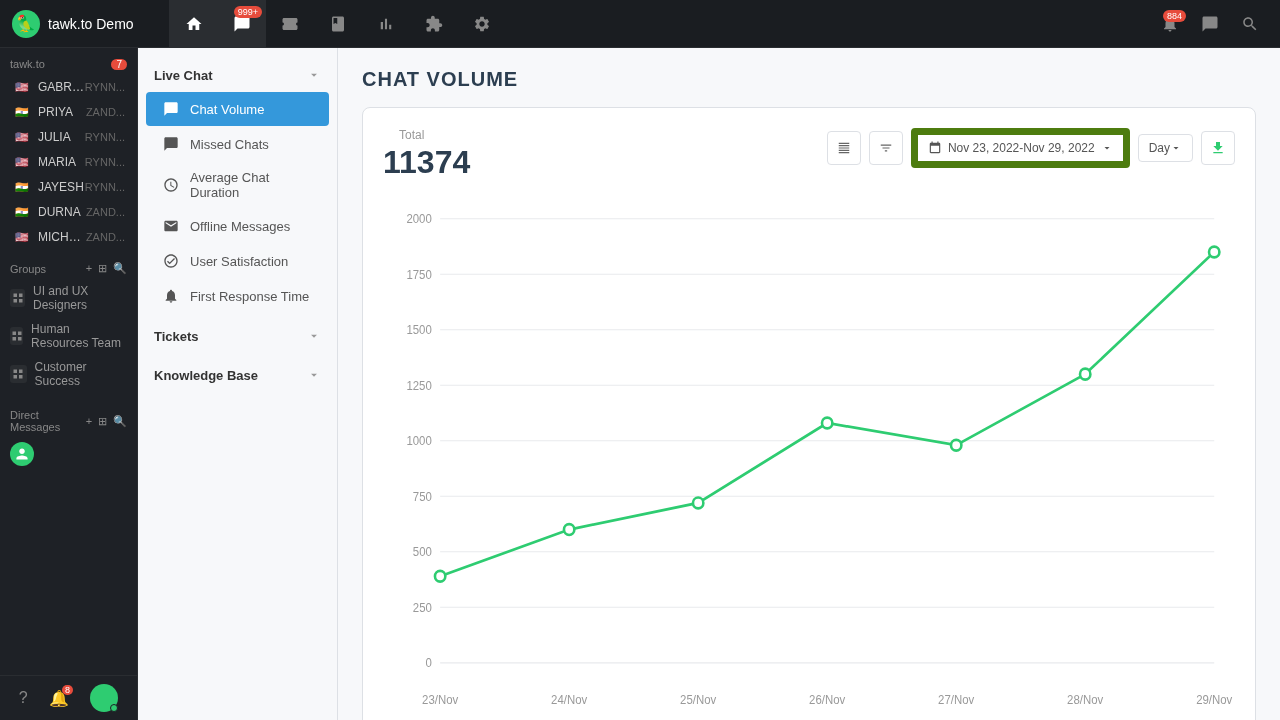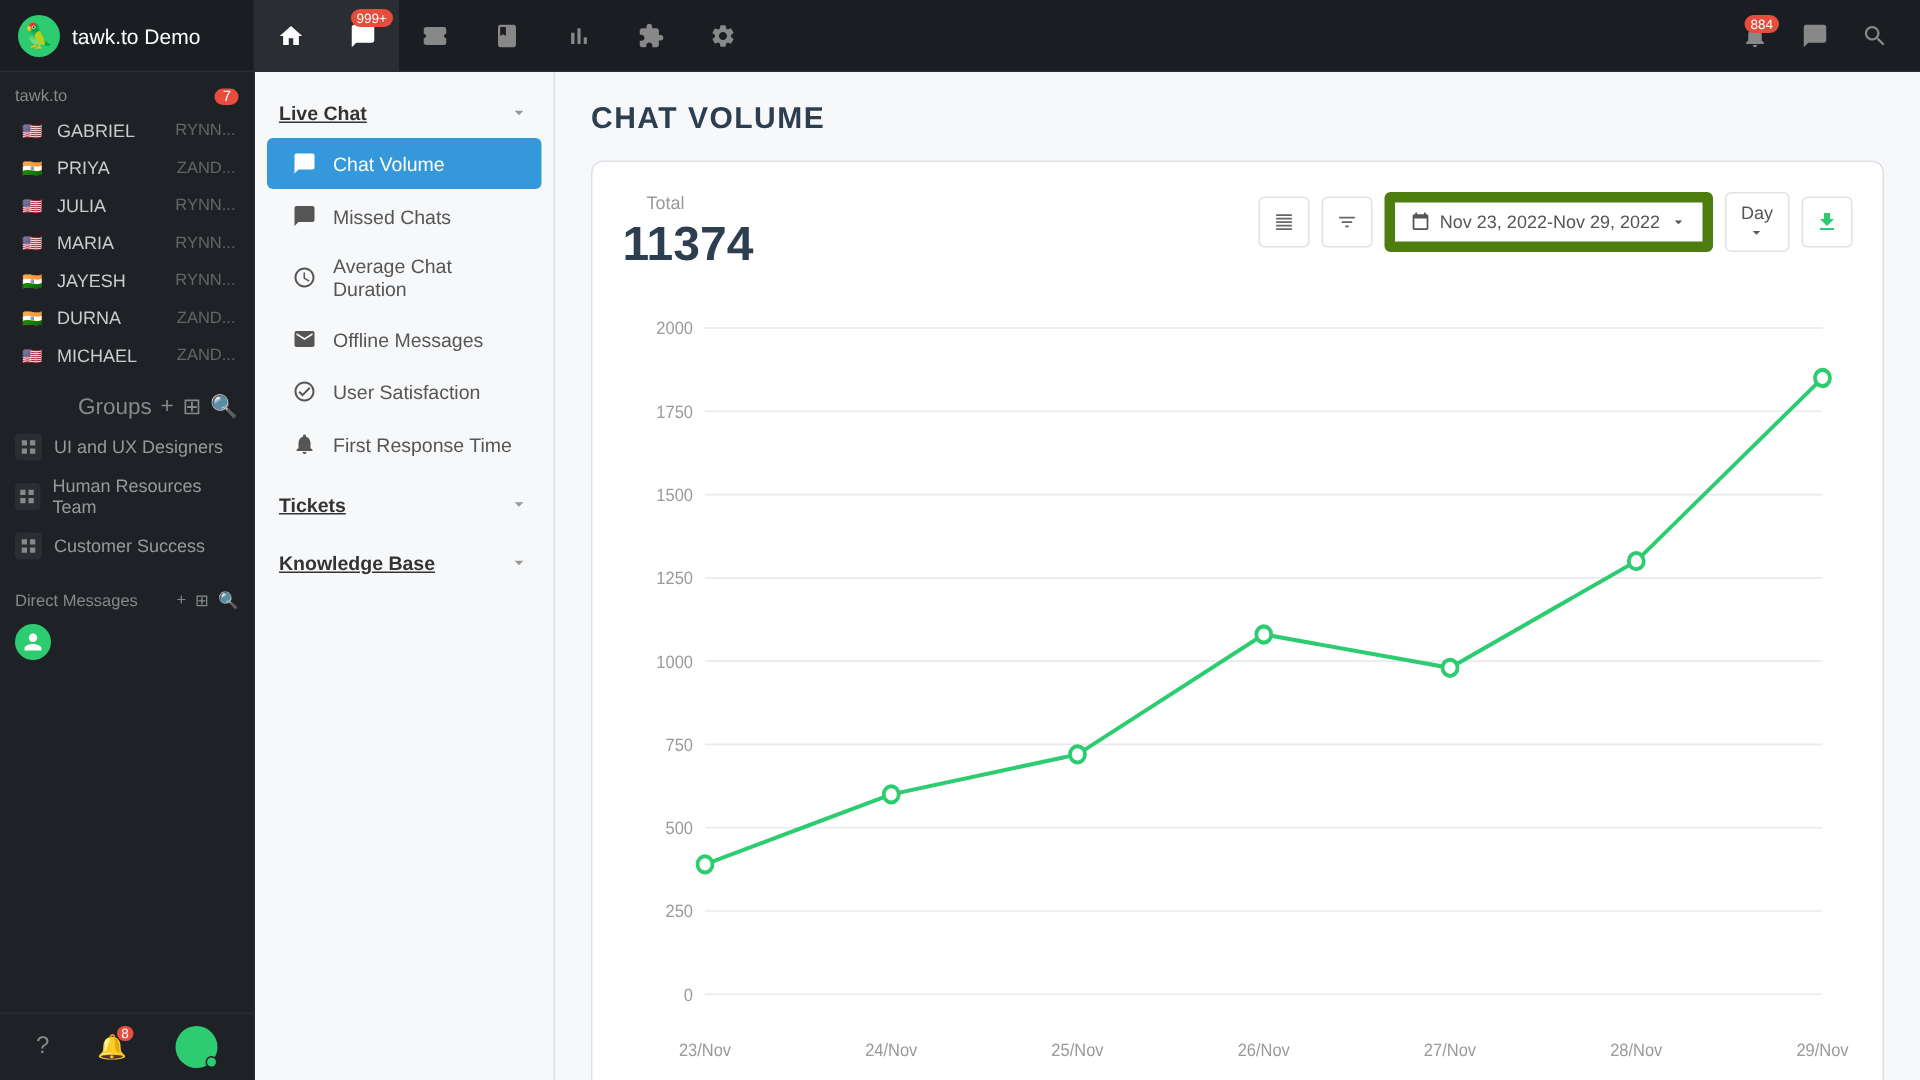--- a/index.html
+++ b/index.html
@@ -14,61 +14,61 @@
     .topbar-nav-item { width: 48px; height: 48px; display: flex; align-items: center; justify-content: center; color: #888; cursor: pointer; position: relative; font-size: 18px; }
     .topbar-nav-item.active { background: #2a2d31; color: #fff; }
     .topbar-nav-item .badge { position: absolute; top: 6px; right: 4px; background: #e74c3c; color: #fff; font-size: 9px; border-radius: 8px; padding: 1px 4px; min-width: 16px; text-align: center; }
     .topbar-right { display: flex; align-items: center; gap: 4px; padding-right: 12px; }
     .topbar-right-item { width: 36px; height: 36px; display: flex; align-items: center; justify-content: center; color: #888; cursor: pointer; font-size: 18px; border-radius: 4px; }
 
     
     .main-wrapper { display: flex; margin-top: 48px; height: calc(720px - 48px); width: 100%; }
 
     
-    .sidebar { width: 170px; background: #1e2126; border-right: 1px solid #2a2d31; display: flex; flex-direction: column; overflow-y: auto; flex-shrink: 0; }
+    .sidebar { width: 138px; background: #1e2126; border-right: 1px solid #2a2d31; display: flex; flex-direction: column; overflow-y: auto; flex-shrink: 0; }
     .sidebar-section-header { display: flex; align-items: center; justify-content: space-between; padding: 10px 10px 4px; color: #888; font-size: 11px; }
     .sidebar-section-header .count { background: #e74c3c; color: #fff; font-size: 10px; border-radius: 8px; padding: 0 5px; }
     .sidebar-user { display: flex; align-items: center; padding: 5px 8px; cursor: pointer; border-radius: 4px; margin: 1px 4px; }
     .sidebar-user-flag { width: 20px; height: 14px; border-radius: 2px; margin-right: 6px; display: flex; align-items: center; justify-content: center; font-size: 11px; }
     .sidebar-user-name { color: #ccc; font-size: 12px; flex: 1; white-space: nowrap; overflow: hidden; text-overflow: ellipsis; }
     .sidebar-user-agent { color: #666; font-size: 11px; white-space: nowrap; overflow: hidden; text-overflow: ellipsis; max-width: 45px; }
     .sidebar-groups { padding: 4px 0; }
-    .sidebar-groups-header { display: flex; align-items: flex-end; justify-content: space-between; padding: 8px 10px 4px; color: #888; font-size: 15px; margin-left: 42px; }
+    .sidebar-groups-header { display: flex; align-items: flex-end; justify-content: space-between; padding: 8px 10px 4px; color: #888; font-size: 11px; }
     .sidebar-groups-actions { display: flex; gap: 6px; }
     .sidebar-group-item { display: flex; align-items: center; padding: 5px 10px; cursor: pointer; color: #999; font-size: 12px; gap: 8px; }
     .sidebar-group-icon { width: 18px; height: 18px; background: #2a2d31; border-radius: 3px; display: flex; align-items: center; justify-content: center; font-size: 10px; }
     .sidebar-dm { padding: 4px 0; }
     .sidebar-dm-header { display: flex; align-items: center; justify-content: space-between; padding: 8px 10px 4px; color: #888; font-size: 11px; }
     .sidebar-dm-actions { display: flex; gap: 6px; }
     .sidebar-dm-item { display: flex; align-items: center; padding: 5px 10px; gap: 6px; }
     .avatar-sm { width: 24px; height: 24px; border-radius: 50%; background: #555; display: flex; align-items: center; justify-content: center; font-size: 12px; }
     .sidebar-bottom { margin-top: auto; border-top: 1px solid #2a2d31; display: flex; align-items: center; justify-content: space-around; padding: 8px; }
     .sidebar-bottom-icon { color: #888; cursor: pointer; font-size: 16px; }
 
     
     .analytics-sidebar { width: 200px; background: #f7f8fa; border-right: 1px solid #dde0e5; overflow-y: auto; flex-shrink: 0; padding: 12px 0; }
     .analytics-section { margin-bottom: 8px; }
-    .analytics-section-header { display: flex; justify-content: space-between; padding: 8px 16px; font-size: 13px; font-weight: 600; color: #333; cursor: pointer; text-decoration: underline; }
+    .analytics-section-header { display: flex; justify-content: space-between; padding: 8px 16px; font-size: 13px; font-weight: 600; color: #333; cursor: pointer; }
     .analytics-section-header svg { color: #999; }
     .analytics-menu-item { display: flex; align-items: center; gap: 10px; padding: 8px 16px; color: #555; font-size: 13px; cursor: pointer; border-radius: 4px; margin: 1px 8px; }
     .analytics-menu-item.active { background: #3498db; color: #fff; border-radius: 4px; }
     .analytics-menu-item.active svg { color: #fff; }
     .analytics-menu-icon { width: 18px; height: 18px; display: flex; align-items: center; justify-content: center; flex-shrink: 0; }
 
     
     .main-content { flex: 1; background: #f7f8fa; overflow-y: auto; padding: 20px 24px; }
     .page-title { font-size: 20px; font-weight: 700; color: #2c3e50; letter-spacing: 1px; margin-bottom: 16px; }
     .chart-card { background: #fff; border-radius: 8px; border: 1px solid #dde0e5; padding: 20px; }
     .chart-header { display: flex; align-items: flex-start; justify-content: space-between; margin-bottom: 16px; }
     .chart-total-label { font-size: 12px; color: #999; margin-bottom: 2px; margin-left: 16px; }
     .chart-total-value { font-size: 32px; font-weight: 700; color: #2c3e50; }
     .chart-controls { display: flex; align-items: center; gap: 8px; }
     .chart-btn { width: 34px; height: 34px; border: 1px solid #dde0e5; background: #fff; border-radius: 4px; display: flex; align-items: center; justify-content: center; cursor: pointer; color: #666; font-size: 14px; }
     .date-range-btn { display: flex; align-items: center; gap: 6px; border: 7px solid #4d7c0f; background: #fff; border-radius: 4px; padding: 6px 10px; font-size: 12px; color: #555; cursor: pointer; white-space: nowrap; }
-    .day-btn { display: flex; align-items: center; gap: 0; border: 1px solid #dde0e5; background: #fff; border-radius: 4px; padding: 6px 10px; font-size: 12px; color: #555; cursor: pointer; flex-direction: column; }
+    .day-btn { display: flex; align-items: center; gap: 0; border: 1px solid #dde0e5; background: #fff; border-radius: 4px; padding: 6px 10px; font-size: 12px; color: #555; cursor: pointer; }
     .download-btn { width: 34px; height: 34px; border: 1px solid #dde0e5; background: #fff; border-radius: 4px; display: flex; align-items: center; justify-content: center; cursor: pointer; color: #2ecc71; font-size: 16px; }
 
     .chart-area { position: relative; height: 520px; }
     svg.line-chart { width: 100%; height: 100%; }
   </style>
 </head>
 <body>
 
 <div class="topbar">
   <div class="topbar-brand">

